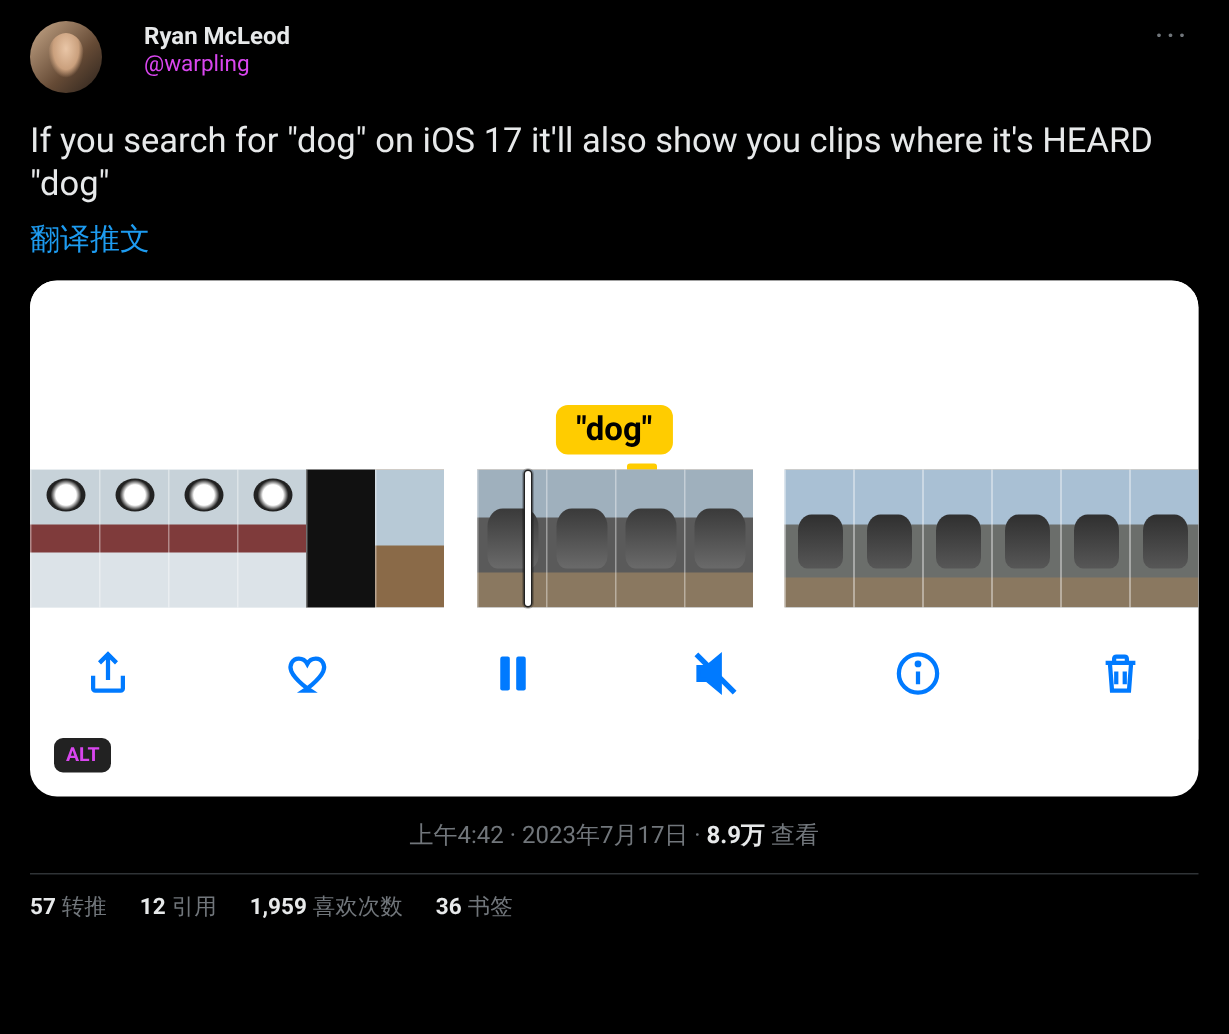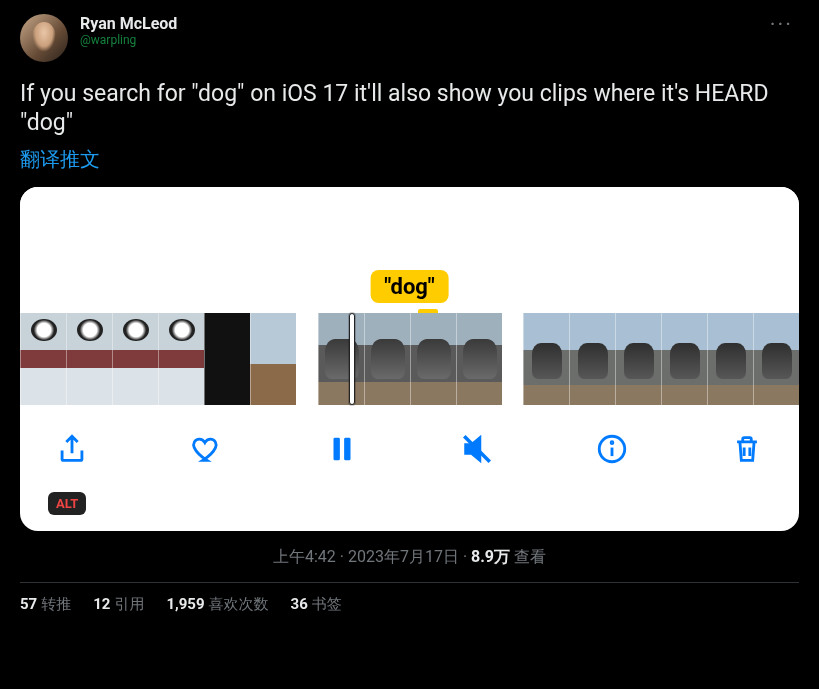--- a/index.html
+++ b/index.html
@@ -5,35 +5,35 @@
   * { box-sizing: border-box; margin: 0; padding: 0; }
   body {
     background: #000;
     font-family: -apple-system, BlinkMacSystemFont, "Segoe UI", Roboto, Helvetica, Arial, sans-serif;
     color: #e7e9ea;
     width: 819px;
     height: 689px;
     overflow: hidden;
   }
   .tweet { padding: 14px 20px 0 20px; }
-  .header-row { display: flex; align-items: flex-start; }
+  .header-row { display: flex; align-items: flex-start; gap: 16px; }
   .avatar {
     width: 48px; height: 48px; border-radius: 50%;
     background: linear-gradient(135deg,#c8a98a 0%, #654a35 60%, #2a221c 100%);
     flex-shrink: 0; margin-right: 12px;
     overflow: hidden; position: relative;
   }
   .avatar::after{
     content:""; position:absolute; left:12px; top:8px; width:24px; height:30px;
     background: radial-gradient(ellipse at 50% 35%, #e9c6a7 0%, #caa07d 50%, transparent 70%);
     border-radius: 50% 50% 40% 40%;
   }
   .name-col { flex: 1; }
   .display-name { font-weight: 700; font-size: 16px; color: #e7e9ea; line-height: 1.2; }
-  .handle { font-size: 12px; color: #15803d; line-height: 1.2; }
+  .handle { font-size: 15px; color: #d946ef; line-height: 1.2; }
   .more { color: #71767b; font-size: 22px; letter-spacing: 2px; padding: 0 6px; cursor: pointer; line-height: 1; }
   .body-text { margin-top: 18px; font-size: 23px; line-height: 1.25; color: #e7e9ea; }
   .translate-link { margin-top: 8px; font-size: 20px; color: #1d9bf0; cursor: pointer; }
   .media-card {
     margin-top: 14px; background: #fff; border-radius: 18px;
     overflow: hidden; position: relative; height: 344px;
   }
   .media-top { height: 126px; background: #fff; position: relative; }
   .dog-label {
     position: absolute; left: 50%; transform: translateX(-50%); bottom: 10px;
@@ -70,22 +70,22 @@
   }
   .controls {
     height: 88px; display: flex; align-items: center; justify-content: space-between;
     padding: 0 30px; background: #fff;
   }
   .ctrl { color: #007aff; cursor: pointer; display:flex; align-items:center; justify-content:center; width:44px; height:44px;}
   .ctrl svg { width: 34px; height: 34px; stroke: #007aff; fill: none; stroke-width: 2; }
   .ctrl.pause svg rect { fill: #007aff; stroke: none; }
   .ctrl.mute svg { fill: #007aff; stroke: #007aff; }
   .alt-badge {
-    position: absolute; left: 28px; bottom: 16px;
-    background: #222; color: #ef4444; font-weight: 700; font-size: 13px;
+    position: absolute; left: 16px; bottom: 16px;
+    background: #222; color: #d946ef; font-weight: 700; font-size: 13px;
     padding: 4px 8px; border-radius: 6px;
   }
   .meta-row { margin-top: 16px; color: #71767b; font-size: 16px; text-align: center; }
   .meta-row .views-count { color: #e7e9ea; font-weight: 700; }
   .divider { border: none; border-top: 1px solid #2f3336; margin: 14px 0 0 0; }
   .stats-row { display: flex; gap: 22px; padding: 12px 0 0 0; font-size: 15px; color: #71767b; }
   .stat .num { color: #e7e9ea; font-weight: 700; margin-right: 4px; }
 </style>
 </head>
 <body>

